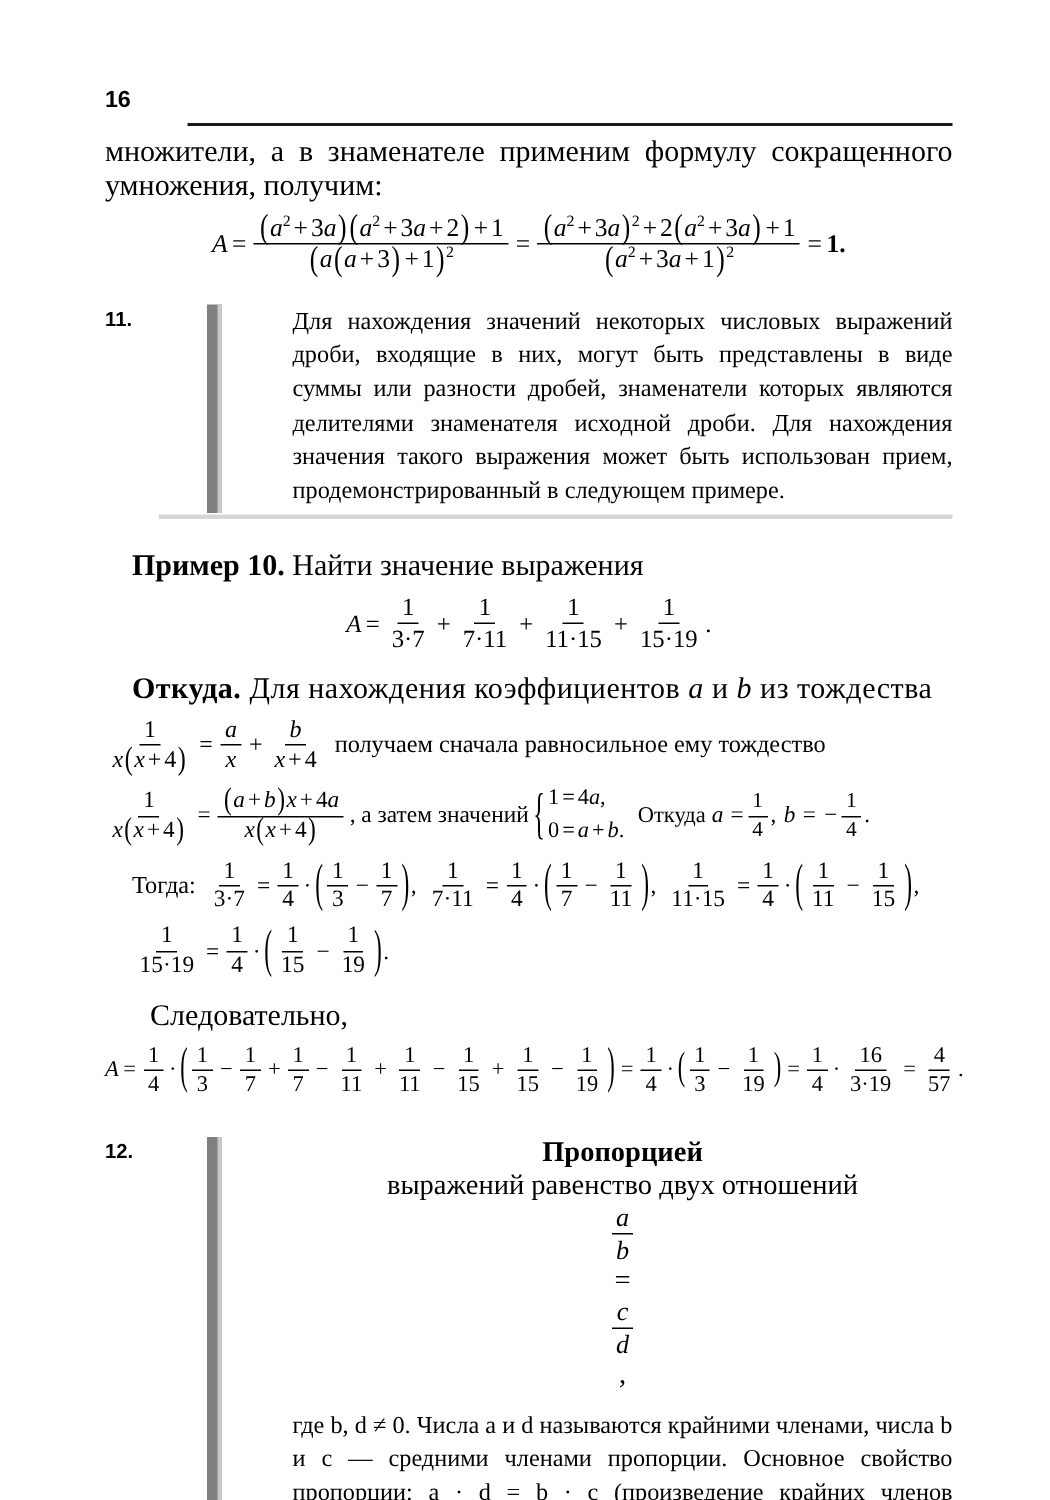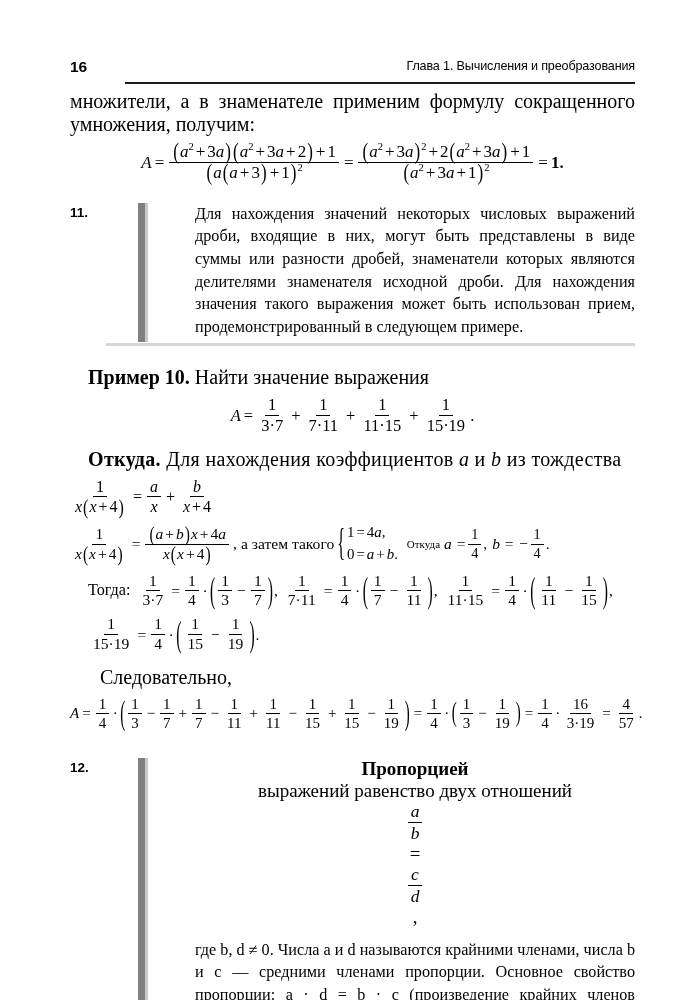--- a/index.html
+++ b/index.html
@@ -201,21 +201,20 @@
   .sp-lg { height: 20px; }
   .sp-xl { height: 27px; }
 </style>
 </head>
 <body>
 
 <div class="page">
 
   <div class="runhead">
     <div class="folio">16</div>
-    <div class="runhead-title">Глава 1. Вычисления и преобразования</div>
     <div class="runhead-rule"></div>
   </div>
 
   <div class="content">
 
     <p class="para">множители, а в знаменателе применим формулу сокращенного умножения, получим:</p>
 
     <div class="sp-sm"></div>
 
     <div class="mathline" style="font-size:17px;">
@@ -294,43 +293,44 @@
       <span class="op">=</span>
       <span class="frac">
         <span class="num mi">a</span>
         <span class="den mi">x</span>
       </span>
       <span class="op">+</span>
       <span class="frac">
         <span class="num mi">b</span>
         <span class="den"><span class="mi">x</span><span class="opn">+</span><span class="mn">4</span></span>
       </span>
+      <span style="font-size:16.2px; padding-left:7px;"> получаем сначала равносильное ему тождество</span>
     </div>
 
     <div class="sp-sm"></div>
 
     <div class="mathline left" style="font-size:15.5px;">
       <span class="frac">
         <span class="num">1</span>
         <span class="den"><span class="mi">x</span><span class="paren xs">(</span><span class="mi">x</span><span class="opn">+</span><span class="mn">4</span><span class="paren xs">)</span></span>
       </span>
       <span class="op">=</span>
       <span class="frac">
         <span class="num"><span class="paren xs">(</span><span class="mi">a</span><span class="opn">+</span><span class="mi">b</span><span class="paren xs">)</span><span class="mi">x</span><span class="opn">+</span><span class="mn">4</span><span class="mi">a</span></span>
         <span class="den"><span class="mi">x</span><span class="paren xs">(</span><span class="mi">x</span><span class="opn">+</span><span class="mn">4</span><span class="paren xs">)</span></span>
       </span>
-      <span style="font-size:15.6px; padding-left:2px;">, а затем такого</span>
+      <span style="font-size:15.6px; padding-left:2px;">, а затем значений</span>
       <span class="system">
         <span class="brace">{</span>
         <span class="syseq">
           <span><span class="mn">1</span><span class="opn">=</span><span class="mn">4</span><span class="mi">a</span>,</span>
           <span><span class="mn">0</span><span class="opn">=</span><span class="mi">a</span><span class="opn">+</span><span class="mi">b</span>.</span>
         </span>
       </span>
-      <span style="font-size:11px; padding:0 4px 0 6px;">Откуда</span>
+      <span style="font-size:15px; padding:0 4px 0 6px;">Откуда</span>
       <span class="mi">a =</span>
       <span class="frac small">
         <span class="num">1</span>
         <span class="den">4</span>
       </span>
       <span>,</span>
       <span class="mi" style="padding-left:5px;">b = −</span>
       <span class="frac small">
         <span class="num">1</span>
         <span class="den">4</span>

